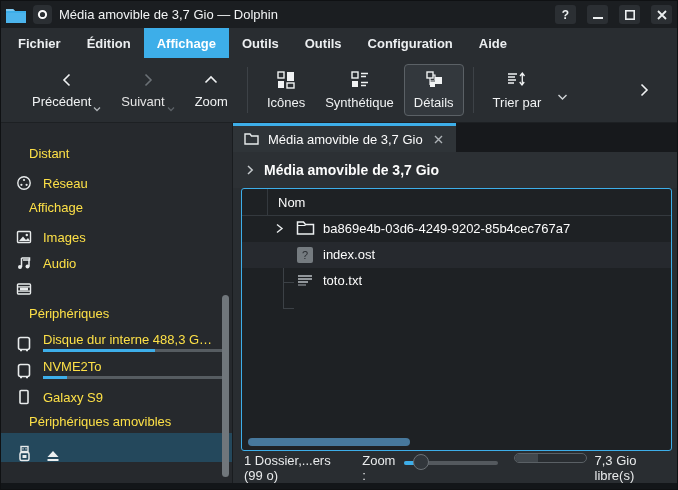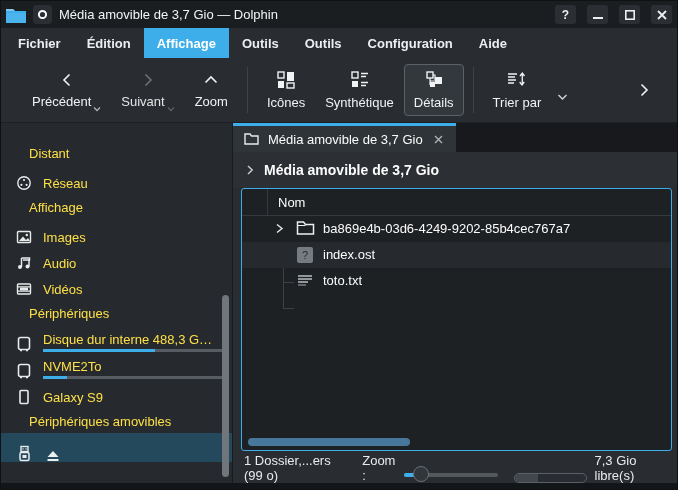--- a/index.html
+++ b/index.html
@@ -79,21 +79,21 @@
   .fv-row .fic { position:absolute; left:54px; top:4px; }
   .fv-row .fname { position:absolute; left:81px; top:4px; line-height:17px; white-space:nowrap; }
   .fv-row .fname.underlined { border-bottom:1px solid #61b9ed; padding-right:8px; padding-bottom:17px; }
   .treeline { position:absolute; background:#3c4146; }
   .tl-v { left:41px; top:47px; width:1px; height:46px; }
   .tl-h1 { left:48px; top:40px; width:7px; height:1px; }
   .tl-h2 { left:41px; top:66px; width:11px; height:1px; }
   .tl-h3 { left:41px; top:92px; width:11px; height:1px; }
   .hscrollbar { position:absolute; left:6px; bottom:4px; width:162px; height:8px; border-radius:4px; background:#47789c; }
 
-  .statusbar { height:30px; display:flex; align-items:flex-end; padding:0 11px; gap:8px; font-size:13px; flex:0 0 auto; background:#292d31; color:#e9ebec; }
+  .statusbar { height:30px; display:flex; align-items:flex-start; padding:0 11px; gap:8px; font-size:13px; flex:0 0 auto; background:#292d31; color:#e9ebec; }
   .zoom-label { margin-left:6px; }
   .zoom-slider { position:relative; width:112px; height:18px; }
   .zoom-track { position:absolute; left:0; right:0; top:8px; height:4px; border-radius:2px; background:#54595e; }
   .zoom-fill { position:absolute; left:0; top:8px; height:4px; width:14px; border-radius:2px; background:#3daee9; }
   .zoom-handle { position:absolute; left:9px; top:1px; width:16px; height:16px; border-radius:50%; background:#31363b; border:1px solid #6a7075; }
   .sb-spacer { flex:1; }
   .space-capsule { width:86px; height:10px; border:1px solid #5a6065; border-radius:5px; overflow:hidden; }
   .space-capsule-fill { height:100%; width:32%; background:#41474c; border-radius:5px 0 0 5px; }
 
   .footer-strip { height:6px; background:#131619; flex:0 0 auto; }
@@ -287,23 +287,20 @@
           </div>
       </div>
       <div class="side-item">
         <span class="ic">
             <svg width="16" height="16" viewBox="0 0 16 16">
               <rect x="1.5" y="3" width="13" height="10" rx="1" fill="none" stroke="#e8ebec" stroke-width="1.4"></rect>
               <path d="M1.5 5.8h13M1.5 10.2h13" stroke="#e8ebec" stroke-width="1.2"></path>
               <rect x="4" y="6.6" width="8" height="2.8" fill="#e8ebec"></rect>
             </svg>
           </span>
-        <div class="txtcol">
-            <span class="nm">Vidéos</span>
-          </div>
       </div>
 
       <div class="section-label">Périphériques</div>
       <div class="side-item device">
         <span class="ic">
             <svg width="14" height="16" viewBox="0 0 14 16">
               <rect x="1.5" y="1.5" width="11" height="12" rx="2" fill="none" stroke="#e8ebec" stroke-width="1.6"></rect>
               <path d="M3 14.5h2M9 14.5h2" stroke="#e8ebec" stroke-width="1.4"></path>
             </svg>
           </span>

